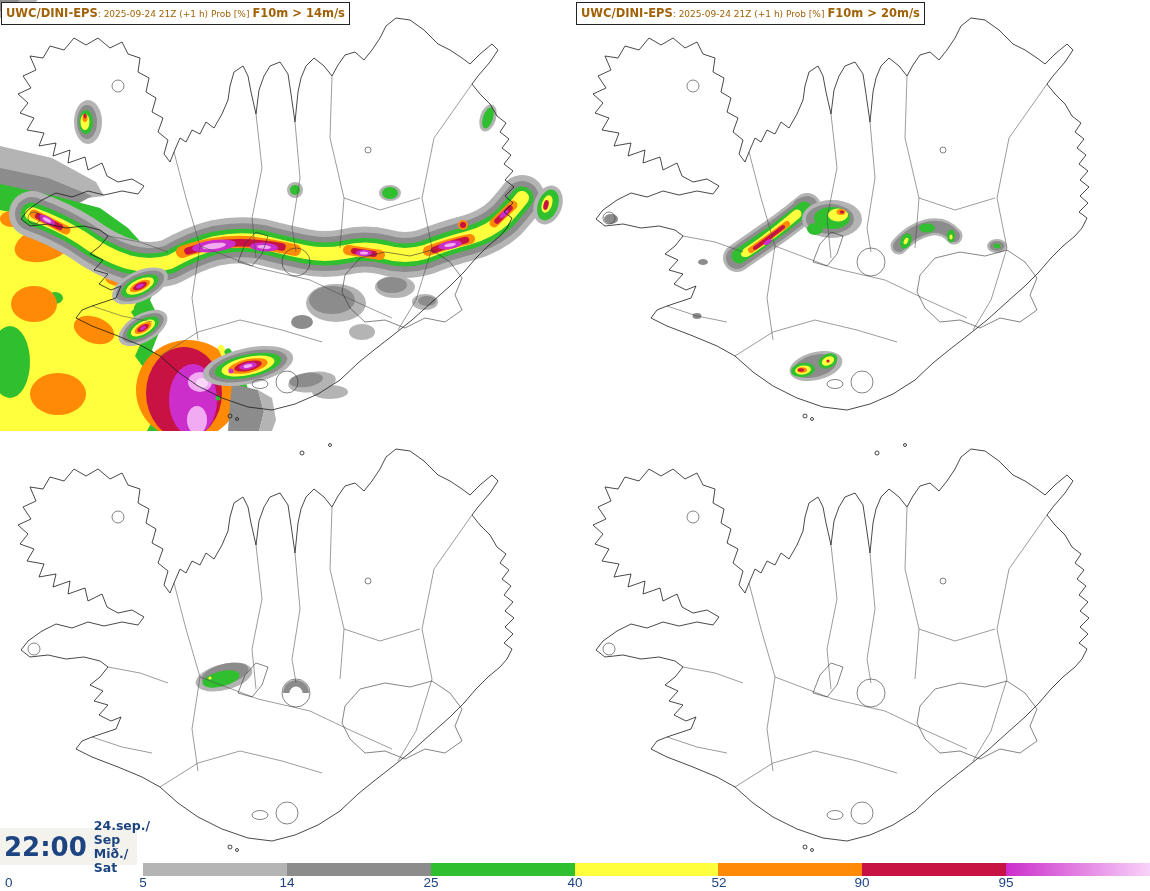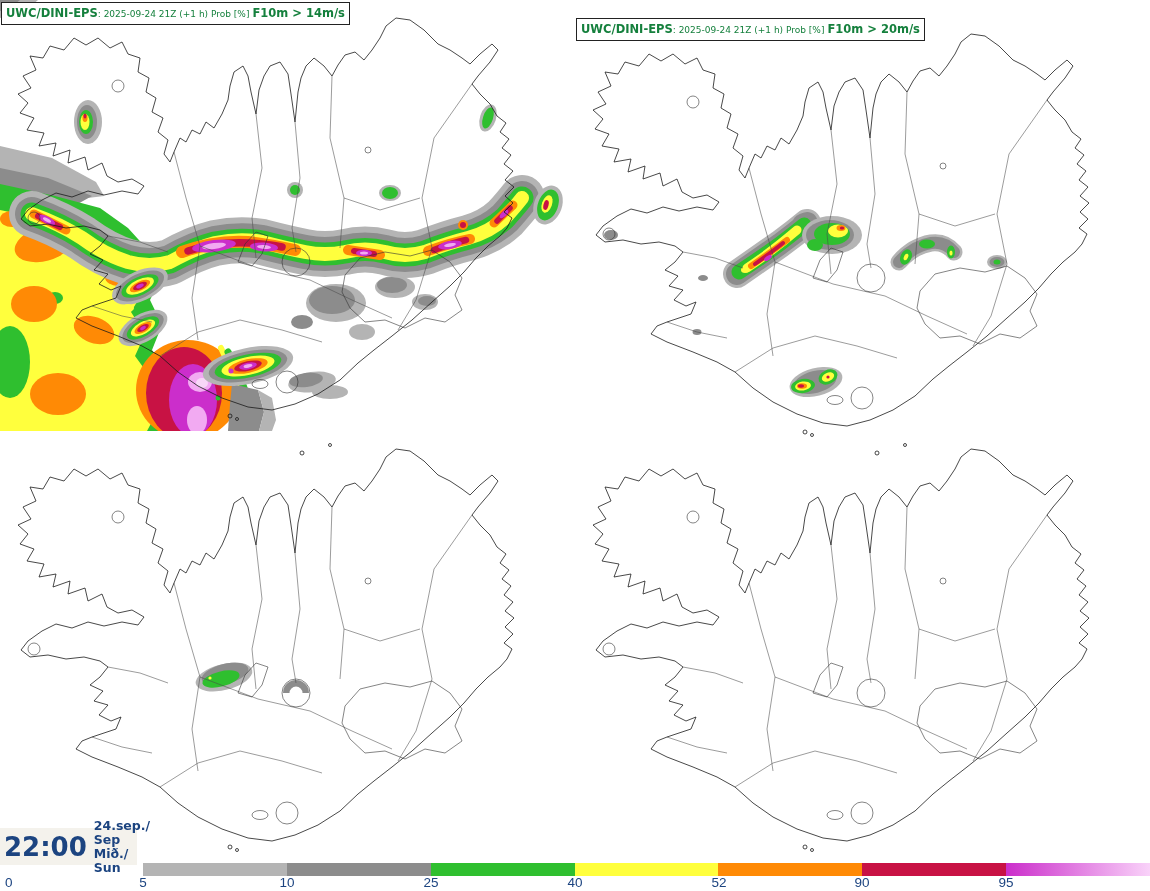--- a/index.html
+++ b/index.html
@@ -1,23 +1,23 @@
 <!DOCTYPE html>
 <html style="--p5: #b4b4b4; --p10: #8c8c8c; --p25: #2fbf2f; --p50: #ffff3d; --p75: #ff8a05; --p90: #c81244; --p95: #cb2ecb; --pink: #f2aaf2; --pink_light: #f8d7f8; --p99_end: #f9d2f9; --navy: #1c4480; --clock_bg: #f4f2ec;"><head>
 <meta charset="utf-8">
 <style>
   html,body{margin:0;padding:0;background:#fff;}
   .stage{position:relative;width:1150px;height:891px;background:#fff;overflow:hidden;
          font-family:"DejaVu Sans","Liberation Sans",sans-serif;}
   .panel{position:absolute;width:575px;height:431px;}
-  #panel-14{left:0;top:0;} #panel-20{left:575px;top:16px;}
+  #panel-14{left:0;top:0;} #panel-20{left:575px;top:0;}
   #panel-25{left:0;top:431px;} #panel-32{left:575px;top:431px;}
   .panel svg{position:absolute;left:0;top:0;}
   .panel-title{position:absolute;left:1px;top:2px;background:#fff;border:1px solid #222;
-      padding:1px 4px 2px 4px;white-space:nowrap;z-index:5;color:#15803d;line-height:15px;}
+      padding:1px 4px 2px 4px;white-space:nowrap;z-index:5;color:#a16207;line-height:15px;}
   .t-model{font-weight:bold;font-size:11.5px;}
   .t-meta{font-size:9px;}
   .t-thr{font-weight:bold;font-size:11.5px;margin-left:3px;}
   
   .f-g1{fill:var(--p5)} .f-g2{fill:var(--p10)} .f-gr{fill:var(--p25)} .f-ye{fill:var(--p50)}
   .f-or{fill:var(--p75)} .f-re{fill:var(--p90)} .f-ma{fill:var(--p95)} .f-pi{fill:var(--pink)}
   .f-pl{fill:var(--pink_light)}
   .s-g1,.s-g2,.s-gr,.s-ye,.s-or,.s-re{fill:none;stroke-linecap:round;stroke-linejoin:round;}
   .s-g1{stroke:var(--p5)} .s-g2{stroke:var(--p10)} .s-gr{stroke:var(--p25)}
   .s-ye{stroke:var(--p50)} .s-or{stroke:var(--p75)} .s-re{stroke:var(--p90)}
@@ -283,36 +283,36 @@
   <div class="panel" id="panel-32">
     <svg width="575" height="431" viewBox="0 0 575 431">
       <use href="#basemap"></use>
     </svg>
   </div>
 
   <div class="clock-box">
     <span class="clock-time">22:00</span>
     <span class="clock-dates">
       <span style="display:block">24.sep./ Sep</span>
-      <span style="display:block">Mið./ Sun</span>
+      <span style="display:block">Mið./ Sat</span>
     </span>
   </div>
 
   <div class="colorbar">
     <div class="cb-seg cb-0"></div>
     <div class="cb-seg cb-1"></div>
     <div class="cb-seg cb-2"></div>
     <div class="cb-seg cb-3"></div>
     <div class="cb-seg cb-4"></div>
     <div class="cb-seg cb-5"></div>
     <div class="cb-seg cb-6"></div>
   </div>
   <span class="tick tick-0">0</span>
   <span class="tick tick-1">5</span>
-  <span class="tick tick-2">10</span>
+  <span class="tick tick-2">14</span>
   <span class="tick tick-3">25</span>
   <span class="tick tick-4">40</span>
   <span class="tick tick-5">52</span>
   <span class="tick tick-6">90</span>
   <span class="tick tick-7">95</span>
   <span class="tick tick-8">99</span>
 
 </div>
 
 </body></html>

